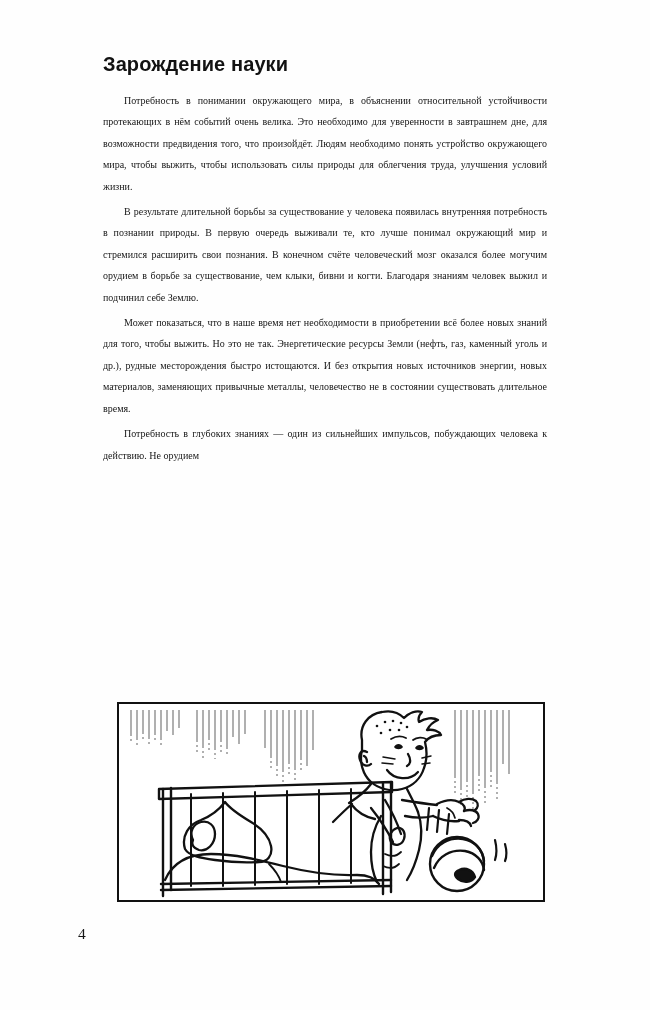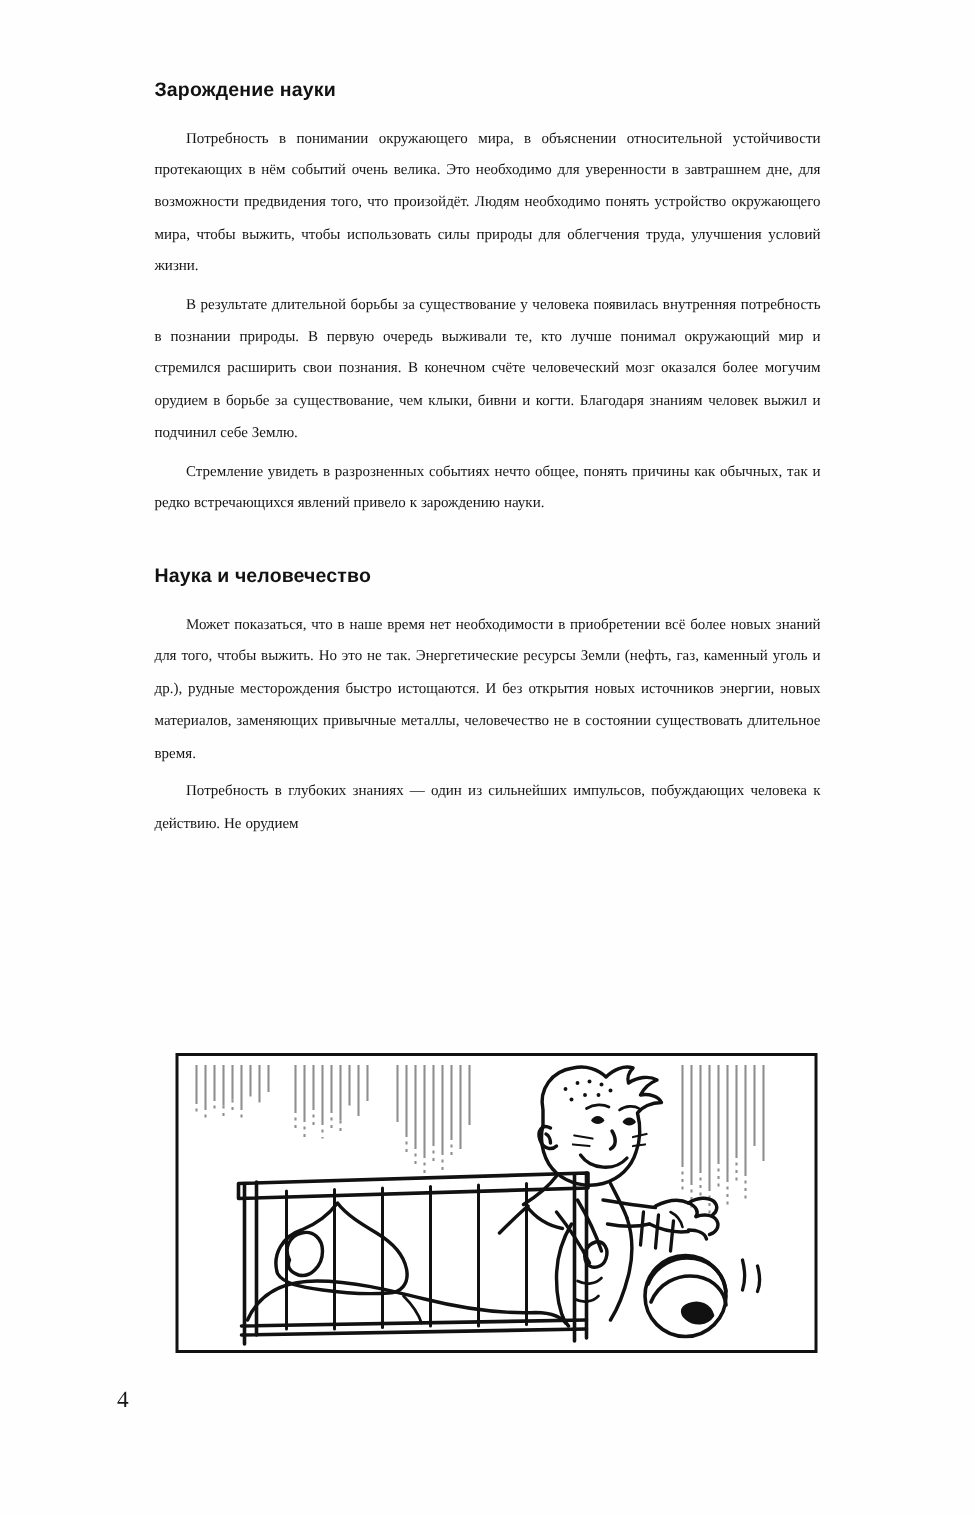--- a/index.html
+++ b/index.html
@@ -23,21 +23,21 @@
     background: #fefefe;
   }
   .content {
     position: absolute;
     left: 103px;
     top: 52px;
     width: 444px;
   }
   h2.section-heading {
     font-family: "Liberation Sans", sans-serif;
-    font-size: 13px;
+    font-size: 20px;
     font-weight: bold;
     letter-spacing: 0.1px;
     margin: 0;
     padding: 0;
     color: #121212;
     line-height: 1.2;
   }
   .heading-block-first { margin-bottom: 14px; }
   .heading-block-second { margin-top: 30px; margin-bottom: 14px; }
   p.body-par {
@@ -86,25 +86,21 @@
 
 <div class="page">
 
   <div class="content">
 
     <div class="heading-block-first">
       <h2 class="section-heading">Зарождение науки</h2>
     </div>
     <p class="body-par">Потребность в понимании окружающего мира, в объяснении относительной устойчивости протекающих в нём событий очень велика. Это необходимо для уверенности в завтрашнем дне, для возможности предвидения того, что произойдёт. Людям необходимо понять устройство окружающего мира, чтобы выжить, чтобы использовать силы природы для облегчения труда, улучшения условий жизни.</p>
     <p class="body-par">В результате длительной борьбы за существование у человека появилась внутренняя потребность в познании природы. В первую очередь выживали те, кто лучше понимал окружающий мир и стремился расширить свои познания. В конечном счёте человеческий мозг оказался более могучим орудием в борьбе за существование, чем клыки, бивни и когти. Благодаря знаниям человек выжил и подчинил себе Землю.</p>
-    <p class="body-par">Стремление увидеть в разрозненных событиях нечто общее, понять причины как обычных, так и редко встречающихся явлений привело к зарождению науки.</p>
-
-    <div class="heading-block-second">
-      <h2 class="section-heading">Наука и человечество</h2>
-    </div>
+
     <p class="body-par">Может показаться, что в наше время нет необходимости в приобретении всё более новых знаний для того, чтобы выжить. Но это не так. Энергетические ресурсы Земли (нефть, газ, каменный уголь и др.), рудные месторождения быстро истощаются. И без открытия новых источников энергии, новых материалов, заменяющих привычные металлы, человечество не в состоянии существовать длительное время.</p>
     <p class="body-par">Потребность в глубоких знаниях — один из сильнейших импульсов, побуждающих человека к действию. Не орудием</p>
 
   </div>
 
   <div class="figure-wrap">
     <div class="figure-frame">
       <svg width="423" height="195" viewBox="0 0 423 195" xmlns="http://www.w3.org/2000/svg">
         <g stroke="#8f8f8f" stroke-width="1.4" stroke-linecap="butt">
 

